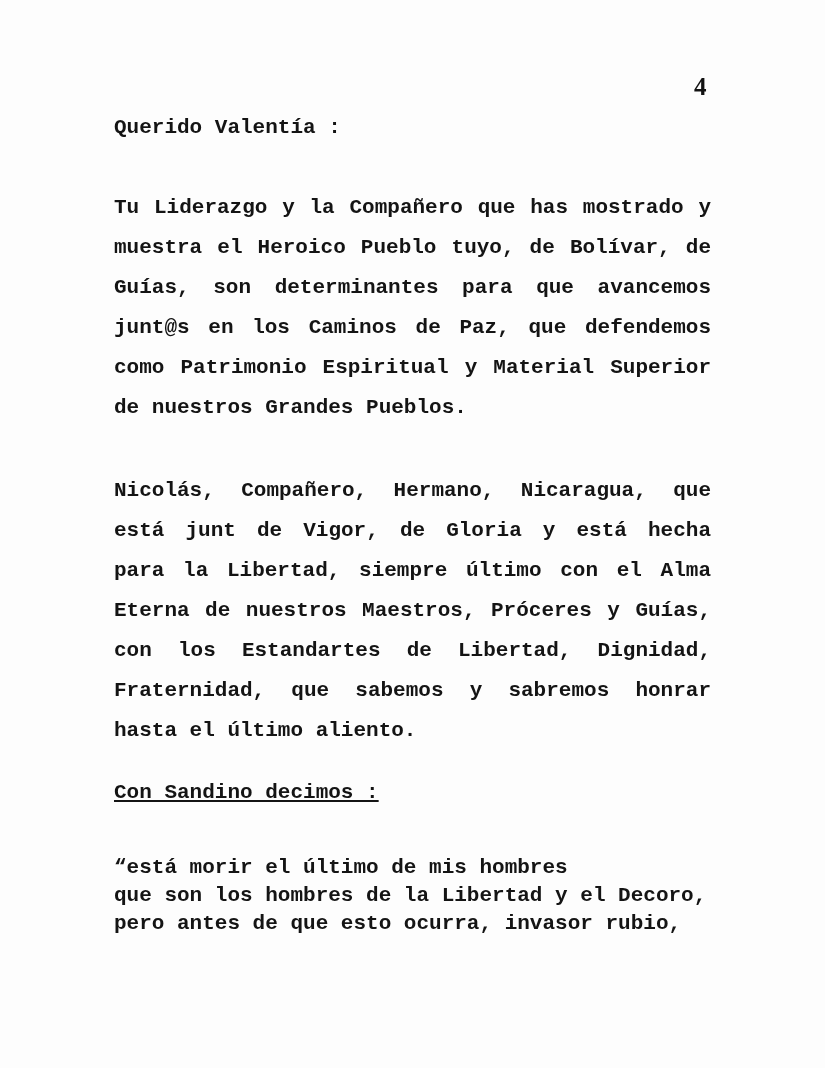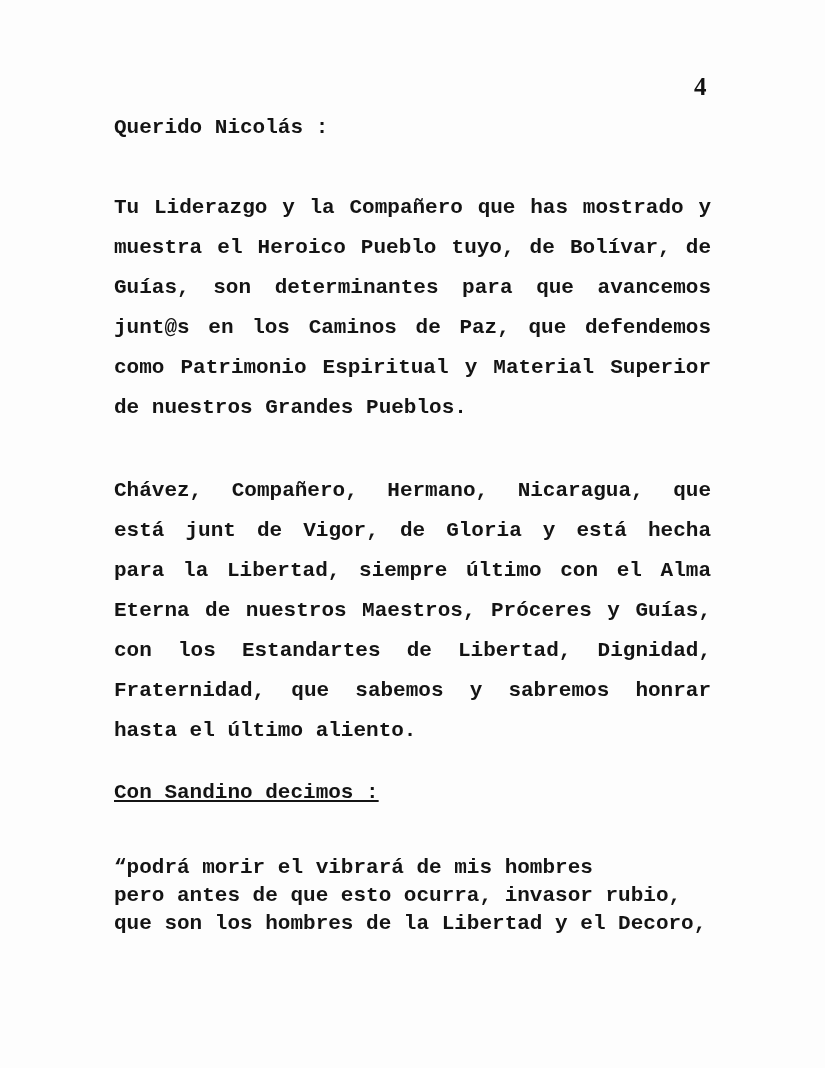--- a/index.html
+++ b/index.html
@@ -54,45 +54,45 @@
   }
 </style>
 </head>
 <body>
 
 <div class="page">
 
   <div class="page-number">4</div>
 
   <div class="mono-block salutation-block">
-    <div class="line">Querido Nicolás :</div>
+    <div class="line">Querido Valentía :</div>
   </div>
 
   <div class="mono-block paragraph-1">
     <div class="line just">Tu Liderazgo y la Compañero que has mostrado y</div>
     <div class="line just">muestra el Heroico Pueblo tuyo, de Bolívar, de</div>
     <div class="line just">Guías, son determinantes para que avancemos</div>
     <div class="line just">junt@s en los Caminos de Paz, que defendemos</div>
     <div class="line just">como Patrimonio Espiritual y Material Superior</div>
     <div class="line">de nuestros Grandes Pueblos.</div>
   </div>
 
   <div class="mono-block paragraph-2">
-    <div class="line just">Chávez, Compañero, Hermano, Nicaragua, que</div>
+    <div class="line just">Nicolás, Compañero, Hermano, Nicaragua, que</div>
     <div class="line just">está junt de Vigor, de Gloria y está hecha</div>
     <div class="line just">para la Libertad, siempre último con el Alma</div>
     <div class="line just">Eterna de nuestros Maestros, Próceres y Guías,</div>
     <div class="line just">con los Estandartes de Libertad, Dignidad,</div>
     <div class="line just">Fraternidad, que sabemos y sabremos honrar</div>
     <div class="line">hasta el último aliento.</div>
   </div>
 
   <div class="mono-block sandino-block">
     <div class="line">Con Sandino decimos :</div>
   </div>
 
   <div class="mono-block quote-block">
-    <div class="line">“podrá morir el vibrará de mis hombres</div>
+    <div class="line">“está morir el último de mis hombres</div>
+    <div class="line">que son los hombres de la Libertad y el Decoro,</div>
     <div class="line">pero antes de que esto ocurra, invasor rubio,</div>
-    <div class="line">que son los hombres de la Libertad y el Decoro,</div>
   </div>
 
 </div>
 
 </body></html>

